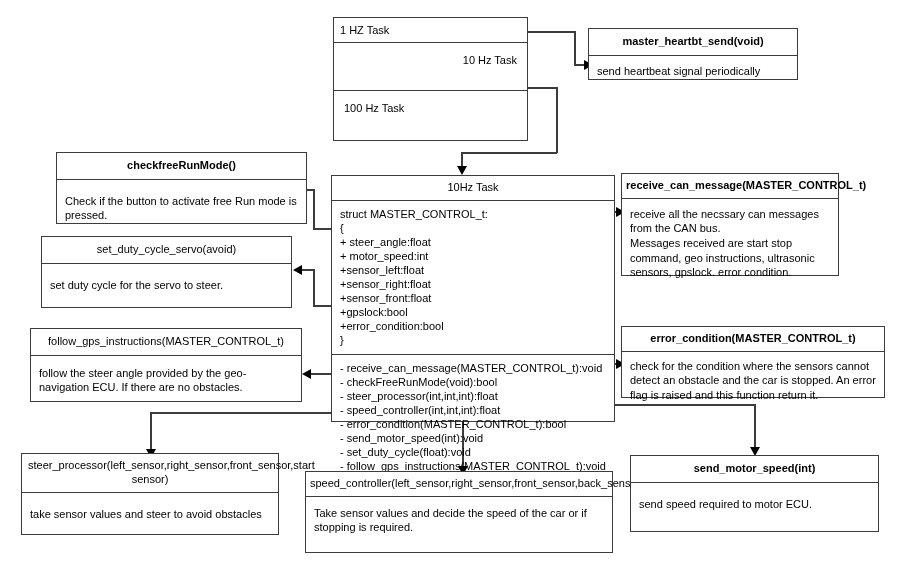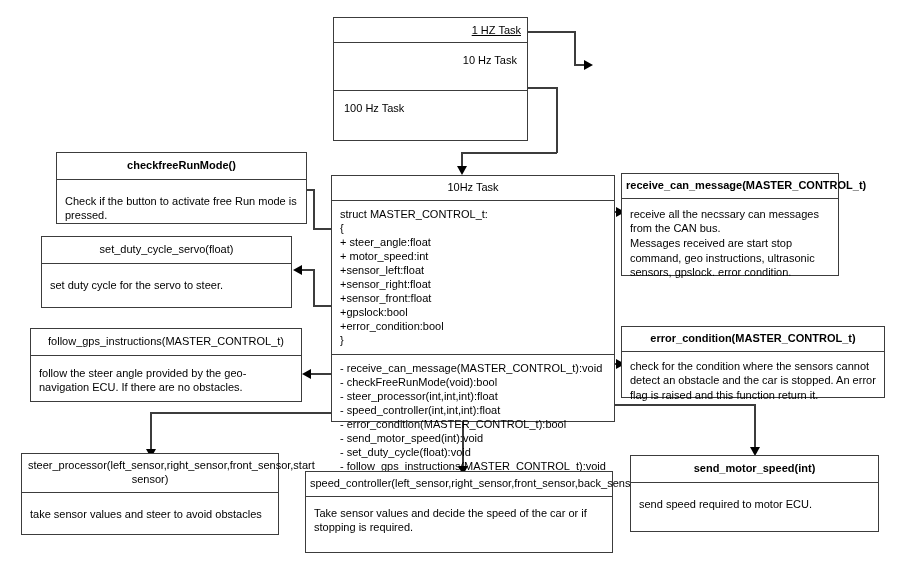--- a/index.html
+++ b/index.html
@@ -130,25 +130,29 @@
   <div class="arrow down" style="left:750px; top:447px;"></div>
 
   <div class="ln v" style="left:462px; top:422px; height:46px;"></div>
   <div class="arrow down" style="left:458px; top:466px;"></div>
 
   <div class="ln h" style="left:150px; top:412px; width:182px;"></div>
   <div class="ln v" style="left:150px; top:412px; height:39px;"></div>
   <div class="arrow down" style="left:146px; top:449px;"></div>
 
   <div class="uml-box" style="left:333px; top:17px; width:195px; height:124px;">
-    <div class="uml-section" style="text-align:right; padding:5px 6px;text-decoration:underline;">1 HZ Task</div>
+    <div class="uml-section" style="text-align:left; padding:5px 6px;">1 HZ Task</div>
     <div class="uml-section" style="height:48px;text-align:right;">10 Hz Task</div>
     <div class="uml-section last" style="flex:1;">100 Hz Task</div>
   </div>
 
+  <div class="uml-box" style="left:588px; top:28px; width:210px; height:52px;">
+    <div class="uml-title bold">master_heartbt_send(void)</div>
+    <div class="uml-body compact" style="padding:8px 8px;">send heartbeat signal periodically</div>
+  </div>
 
   <div class="uml-box" style="left:331px; top:175px; width:284px; height:247px;">
     <div class="uml-title" style="padding:5px 6px;">10Hz Task</div>
     <div class="uml-section" style="white-space:pre-wrap; padding:6px 8px; line-height:1.28;">struct MASTER_CONTROL_t:
 {
 + steer_angle:float
 + motor_speed:int
 +sensor_left:float
 +sensor_right:float
 +sensor_front:float
@@ -164,21 +168,21 @@
 - set_duty_cycle(float):void
 - follow_gps_instructions(MASTER_CONTROL_t):void</div>
   </div>
 
   <div class="uml-box" style="left:56px; top:152px; width:251px; height:72px;">
     <div class="uml-title bold">checkfreeRunMode()</div>
     <div class="uml-body compact" style="padding:14px 8px;">Check if the button to activate free Run mode is pressed.</div>
   </div>
 
   <div class="uml-box" style="left:41px; top:236px; width:251px; height:72px;">
-    <div class="uml-title">set_duty_cycle_servo(float)</div>
+    <div class="uml-title">set_duty_cycle_servo(avoid)</div>
     <div class="uml-body compact" style="padding:14px 8px;">set duty cycle for the servo to steer.</div>
   </div>
 
   <div class="uml-box" style="left:30px; top:328px; width:272px; height:74px;">
     <div class="uml-title">follow_gps_instructions(MASTER_CONTROL_t)</div>
     <div class="uml-body compact" style="padding:10px 8px;">follow the steer angle provided by the geo-navigation ECU. If there are no obstacles.</div>
   </div>
 
   <div class="uml-box" style="left:621px; top:173px; width:218px; height:103px;">
     <div class="uml-title bold" style="padding:5px 4px;">receive_can_message(MASTER_CONTROL_t)</div>

